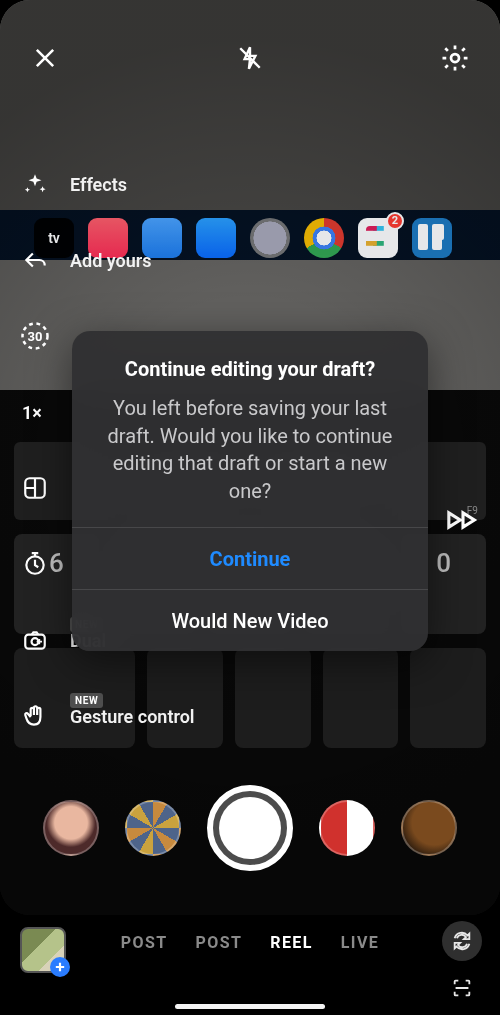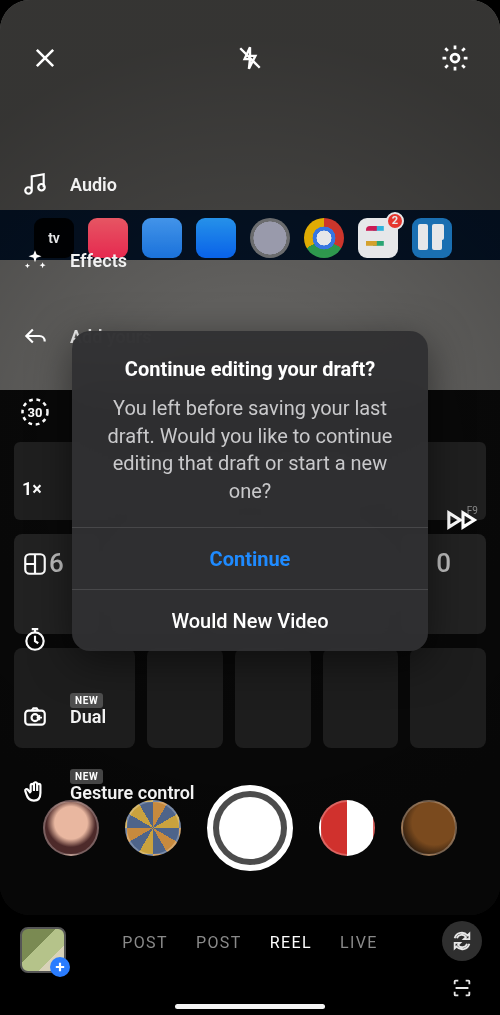--- a/index.html
+++ b/index.html
@@ -97,21 +97,21 @@
   .shutter{ width:86px; height:86px; border-radius:50%; border:6px solid #fff; background:rgba(255,255,255,.28); position:relative;}
   .shutter::after{content:""; position:absolute; inset:6px; border-radius:50%; background:#fff;}
 
   
   .bottom{ position:absolute; left:0; right:0; top:915px; height:100px; background:#000; display:flex; align-items:flex-start; padding-top:18px;}
   .thumb{ position:absolute; left:20px; top:12px; width:46px; height:46px; border-radius:8px;
           background:linear-gradient(135deg,#7a8a52 0 40%,#b5c38a 40% 70%,#d8d2b8 70% 100%); border:2px solid #555; }
   .thumb .plus{position:absolute; right:-6px; bottom:-6px; width:20px; height:20px; border-radius:50%; background:#2a7cff; display:flex; align-items:center; justify-content:center;}
   .thumb .plus svg{stroke:#fff; stroke-width:2.6;}
   .modes{ position:absolute; left:0; right:0; top:18px; display:flex; justify-content:center; gap:28px;}
-  .mode{ font-size:16px; letter-spacing:1.4px; font-weight:400; color:#8a8a8a; }
+  .mode{ font-size:16px; letter-spacing:1.4px; font-weight:700; color:#8a8a8a; }
   .mode.active{ color:#fff; }
   .right-controls{ position:absolute; right:18px; top:6px; display:flex; flex-direction:column; gap:10px; align-items:center;}
   .ctrl{ width:40px; height:40px; border-radius:50%; background:#2f2f2f; display:flex; align-items:center; justify-content:center;}
   .ctrl.small{ width:34px; height:34px; background:transparent;}
   .ctrl svg{stroke:#e7e7e7; fill:none; stroke-width:2;}
 
   .home-indicator{ position:absolute; bottom:6px; left:50%; transform:translateX(-50%); width:150px; height:5px; border-radius:3px; background:#f5f5f5;}
 
   
   .modal{ position:absolute; left:72px; top:331px; width:356px;
@@ -185,29 +185,20 @@
           <circle cx="12" cy="12" r="3.2"></circle>
           <path d="M12 2v3M12 19v3M4.2 4.2l2.1 2.1M17.7 17.7l2.1 2.1M2 12h3M19 12h3M4.2 19.8l2.1-2.1M17.7 6.3l2.1-2.1"></path>
         </svg>
     </div>
   </div>
 
   <div class="rail">
     <div class="rail-item">
       <span class="ic">
         <svg viewBox="0 0 24 24" width="26" height="26">
-            <path d="M9 18a3 3 0 1 1-3-3 3 3 0 0 1 3 3V5l11-2v12"></path>
-            <circle cx="18" cy="15" r="3"></circle>
-          </svg>
-      </span>
-      <span>Audio</span>
-    </div>
-    <div class="rail-item">
-      <span class="ic">
-        <svg viewBox="0 0 24 24" width="26" height="26">
             <path d="M12 3l1.5 4L18 8.5l-4.5 1.5L12 14l-1.5-4L6 8.5 10.5 7zM19 14l.8 2 2 .8-2 .8-.8 2-.8-2-2-.8 2-.8zM5 15l.7 1.7L7.4 17.4 5.7 18 5 19.7 4.3 18 2.6 17.4 4.3 16.7z" fill="#fff" stroke="none"></path>
           </svg>
       </span>
       <span>Effects</span>
     </div>
     <div class="rail-item">
       <span class="ic">
         <svg viewBox="0 0 24 24" width="26" height="26">
             <path d="M10 6 4 12l6 6M4 12h12c3 0 5 2 5 5"></path>
           </svg>

